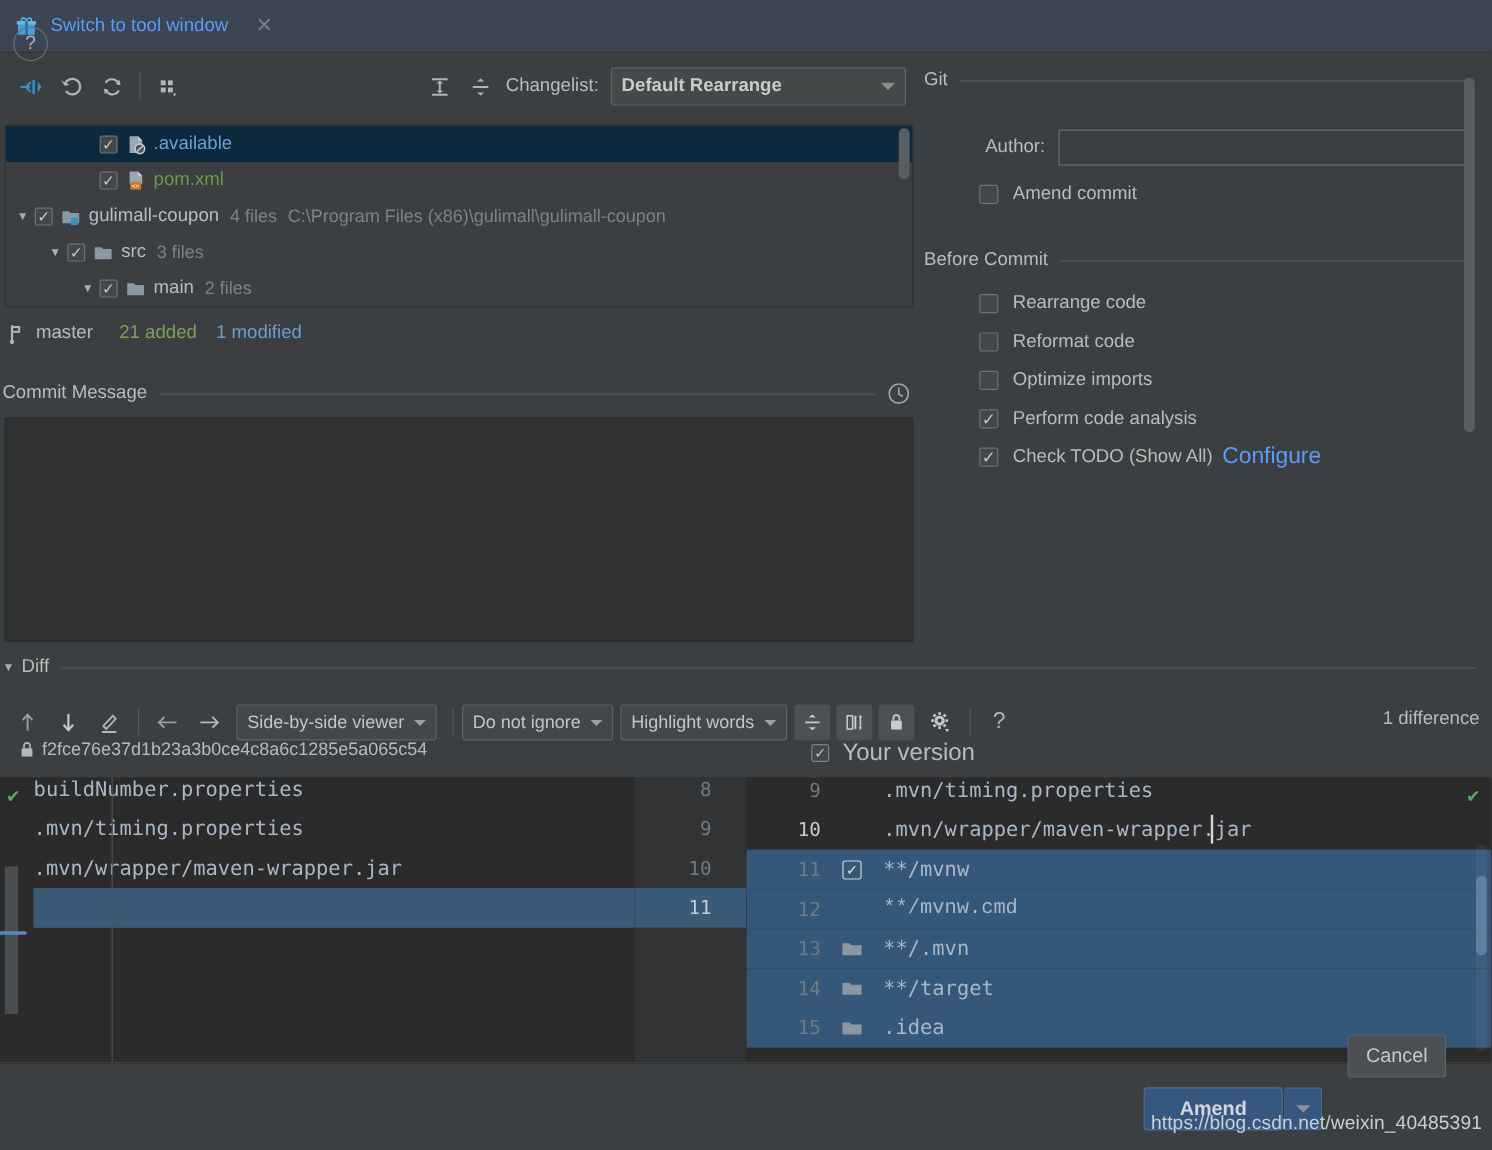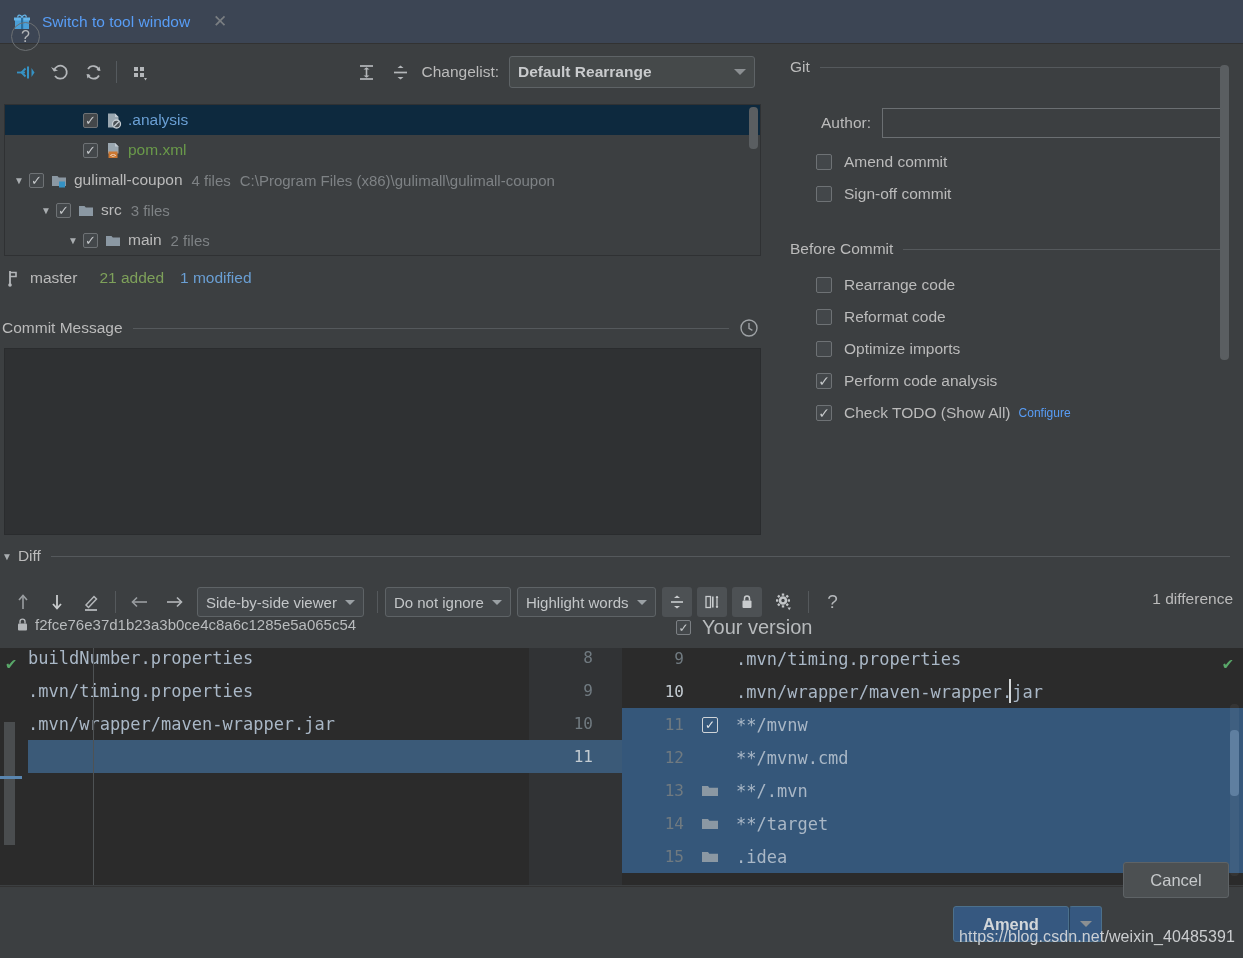--- a/index.html
+++ b/index.html
@@ -69,34 +69,34 @@
   .cm-head .t { font-size:15.5px; color:#bbbbbb; padding-right:10px; white-space:nowrap;}
   .cm-head .rule { flex:1 1 auto; height:1px; background:#55595c;}
   .cm-clock { width:20px; height:20px; margin-left:10px; flex:0 0 auto; cursor:pointer;}
   .cm-box {
     position:absolute; left:4px; top:348px; width:757px; height:187px;
     background:#2f3133; border:1px solid #2a2c2e;
   }
 
   
   .rpanel { position:absolute; left:770px; top:56px; width:473px; height:486px; overflow:hidden;}
-  .grp-head { display:flex; align-items:center; height:22px;margin-left:20px; }
+  .grp-head { display:flex; align-items:center; height:22px; }
   .grp-head .t { font-size:15.5px; color:#bbbbbb; padding-right:10px; white-space:nowrap;}
   .grp-head .rule { flex:1 1 auto; height:1px; background:#55595c; margin-right:18px;}
   .author-row { display:flex; align-items:center; margin-top:30px; }
   .author-lbl { font-size:15.5px; width:112px; text-align:right; padding-right:11px; color:#bbbbbb;}
   .author-input { width:340px; height:30px; background:#3c3f41; border:1px solid #6b6f72; }
   .chk-row { display:flex; align-items:center; height:32px; margin-left:46px; cursor:pointer;}
   .chk {
     width:16px;height:16px;border:1px solid #6e7275;background:#43474a;border-radius:2px;
     display:inline-flex;align-items:center;justify-content:center;margin-right:12px;flex:0 0 auto;
   }
   .chk.on::after { content:"✓"; font-size:14px; color:#c6c9cb; line-height:1;}
   .chk-lbl { font-size:15.5px; color:#bbbbbb; white-space:nowrap;}
-  .chk-link { font-size:12px; color:#589df6; margin-left:8px; cursor:pointer;}
+  .chk-link { font-size:19px; color:#589df6; margin-left:8px; cursor:pointer;}
   .rpanel-scroll { position:absolute; right:14px; top:9px; width:9px; height:295px; background:#5a5e61; border-radius:4px;}
   .rp-fade { position:absolute; left:770px; top:528px; width:458px; height:16px; background:linear-gradient(to bottom, rgba(60,63,65,0) 0%, #3c3f41 75%); }
 
   
   .diff-head { position:absolute; left:2px; top:544px; width:1228px; height:24px; display:flex; align-items:center;}
   .diff-head .tw { color:#a9adb0; font-size:10px; margin-right:6px;}
   .diff-head .t { font-size:15.5px; color:#bbbbbb; padding-right:10px; white-space:nowrap;}
   .diff-head .rule { flex:1 1 auto; height:1px; background:#55595c;}
 
   
@@ -161,21 +161,21 @@
     background:#365880; border:1px solid #4c708c; border-radius:3px;
     display:flex; align-items:center; justify-content:center;
     font-size:16.5px; font-weight:bold; color:#d3d7da; cursor:pointer;
   }
   .commit-split {
     position:absolute; left:1069px; top:906px; width:33px; height:36px;
     background:#365880; border:1px solid #4c708c; border-left:1px solid #27405a; border-radius:3px;
     display:flex; align-items:center; justify-content:center; cursor:pointer;
   }
   .cancel-btn {
-    position:absolute; left:1123px; top:862px; width:106px; height:36px;
+    position:absolute; left:1123px; top:862px; width:82px; height:36px;
     background:#4c5052; border:1px solid #5e6366; border-radius:3px;
     display:flex; align-items:center; justify-content:center;
     font-size:16.5px; color:#c6c9cb; cursor:pointer;
   }
   .watermark {
     position:absolute; right:8px; top:928px; font-size:16px; color:#d8dadc;
     opacity:.92; white-space:nowrap; letter-spacing:.1px;
   }
   svg { display:block; }
 </style>
@@ -261,21 +261,21 @@
           <span class="twisty"></span>
           <span class="cb on"></span>
           <span class="ficon">
             <svg width="17" height="17" viewBox="0 0 17 17">
       <path d="M3 1.5 h7 l3.5 3.5 v10.5 h-10.5 Z" fill="#9aa7b0"></path>
       <path d="M10 1.5 l3.5 3.5 h-3.5 Z" fill="#c3ccd3"></path>
       <circle cx="11.5" cy="12" r="4" fill="#4b5156" stroke="#c7ced3" stroke-width="1.3"></circle>
       <path d="M9 14.5 L14 9.5" stroke="#c7ced3" stroke-width="1.3"></path>
             </svg>
           </span>
-          <span class="nm-blue">.analysis</span>
+          <span class="nm-blue">.available</span>
         </div>
         <div class="tree-row" style="padding-left: 58px;">
           <span class="twisty"></span>
           <span class="cb on"></span>
           <span class="ficon">
             <svg width="17" height="17" viewBox="0 0 17 17">
       <path d="M3 1 h7 l3.5 3.5 v7 h-10.5 Z" fill="#9aa7b0"></path>
       <path d="M10 1 l3.5 3.5 h-3.5 Z" fill="#c3ccd3"></path>
       <rect x="3.5" y="9.5" width="9" height="6.5" fill="#cc7832"></rect>
       <text x="8" y="14.6" font-size="5.2" fill="#fff" text-anchor="middle" font-family="monospace">&lt;&gt;</text>
@@ -357,24 +357,20 @@
 
     <div class="author-row">
       <span class="author-lbl">Author:</span>
       <input class="author-input" type="text" value="" style="">
     </div>
 
     <div id="git-options" style="margin-top:8px">
         <div class="chk-row">
           <span class="chk "></span>
           <span class="chk-lbl">Amend commit</span>
-        </div>
-        <div class="chk-row">
-          <span class="chk "></span>
-          <span class="chk-lbl">Sign-off commit</span>
         </div>
       </div>
 
     <div class="grp-head" style="margin-top:28px">
       <span class="t">Before Commit</span>
       <span class="rule"></span>
     </div>
 
     <div id="before-commit-options" style="margin-top:9px">
         <div class="chk-row">
@@ -577,21 +573,21 @@
             <div class="dline" style="position: absolute; left: 0px; width: 32px; justify-content: center; top: 192px;"><svg width="18" height="14" viewBox="0 0 18 14">
                 <path d="M1 2 h6 l1.3 1.7 h8.7 v8.3 h-16 Z" fill="#8b98a3"></path>
               </svg></div>
           </div>
       </div>
       <div class="rtxt-col">
         <div id="right-lines">
             <div class="dline" style="position: absolute; left: 0px; right: 0px; top: -6px;"><span class="dtext" style="padding-left:10px">.mvn/timing.properties</span></div>
             <div class="dline" style="position: absolute; left: 0px; right: 0px; top: 27px;"><span class="dtext" style="padding-left:10px">.mvn/wrapper/maven-wrapper.jar</span><span style="position:absolute;left:283px;top:4px;width:2px;height:24px;background:#d4d7d9"></span></div>
             <div class="dline" style="position: absolute; left: 0px; right: 0px; top: 60px;"><span class="dtext" style="padding-left:10px">**/mvnw</span></div>
-            <div class="dline" style="position: absolute; left: 0px; right: 0px; top: 93px;"><span class="dtext" style="padding-left:10px">**/mvnw.cmd</span></div>
+            <div class="dline" style="position: absolute; left: 0px; right: 0px; top: 93px; font-family: Liberation Mono, monospace;"><span class="dtext" style="padding-left:10px">**/mvnw.cmd</span></div>
             <div class="dline" style="position: absolute; left: 0px; right: 0px; top: 126px;"><span class="dtext" style="padding-left:10px">**/.mvn</span></div>
             <div class="dline" style="position: absolute; left: 0px; right: 0px; top: 159px;"><span class="dtext" style="padding-left:10px">**/target</span></div>
             <div class="dline" style="position: absolute; left: 0px; right: 0px; top: 192px;"><span class="dtext" style="padding-left:10px">.idea</span></div>
           </div>
       </div>
       <span class="accept-r">✔</span>
       <div class="vscroll-right-track"></div>
       <div class="vscroll-right"></div>
     </div>
   </div>

